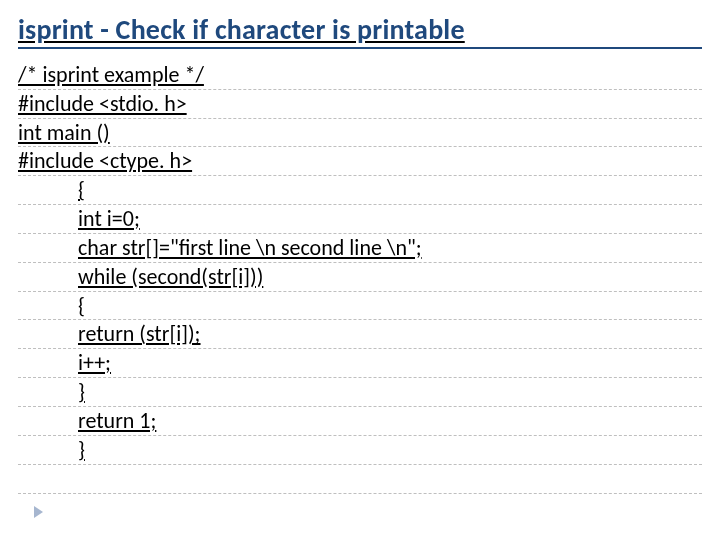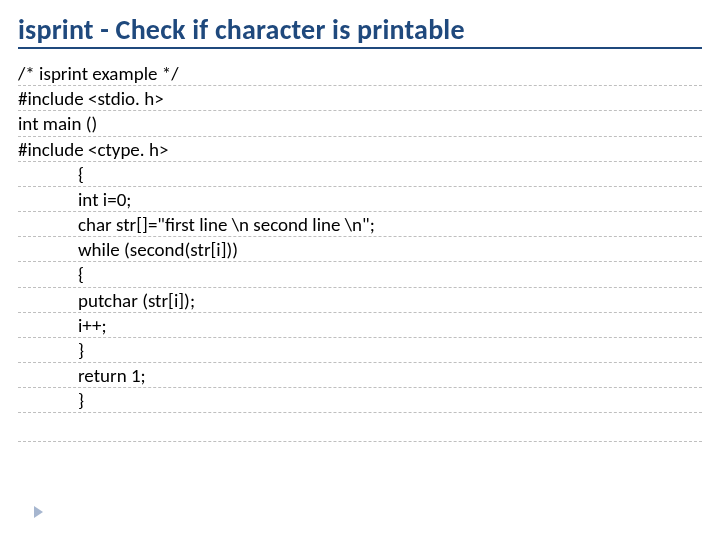--- a/index.html
+++ b/index.html
@@ -11,32 +11,33 @@
     font-family: Calibri, "Segoe UI", Arial, sans-serif;
     color: #000000;
     overflow: hidden;
   }
   .slide {
     position: relative;
     width: 720px;
     height: 540px;
     box-sizing: border-box;
     padding: 12px 18px 18px 18px;
+    text-decoration: underline;
   }
   .title {
     font-size: 28px;
     font-weight: 600;
     color: #1f497d;
     border-bottom: 2px solid #1f497d;
     padding-bottom: 0;
     margin-bottom: 6px;
     letter-spacing: 0.2px;
   }
   .body {
-    font-size: 19px;
+    font-size: 22px;
     line-height: 1.22;
     color: #000;
     margin-top: 12px;
   }
   .line {
     border-bottom: 1px dashed #bfbfbf;
     padding: 1px 0 0 0;
     white-space: pre;
   }
   .indent1 { padding-left: 60px; }
@@ -65,21 +66,21 @@
   <div class="body">
     <div class="line">/* isprint example */</div>
     <div class="line">#include &lt;stdio. h&gt;</div>
     <div class="line">int main ()</div>
     <div class="line">#include &lt;ctype. h&gt;</div>
     <div class="line indent1">{</div>
     <div class="line indent1">int i=0;</div>
     <div class="line indent1">char str[]="first line \n second line \n";</div>
     <div class="line indent1">while (second(str[i]))</div>
     <div class="line indent1">{</div>
-    <div class="line indent1">putchar (str[i]);</div>
+    <div class="line indent1">return (str[i]);</div>
     <div class="line indent1">i++;</div>
     <div class="line indent1">}</div>
     <div class="line indent1">return 1;</div>
     <div class="line indent1">}</div>
     <div class="spacer"></div>
   </div>
 
   <div class="footer-bullet"></div>
 </div>
 

